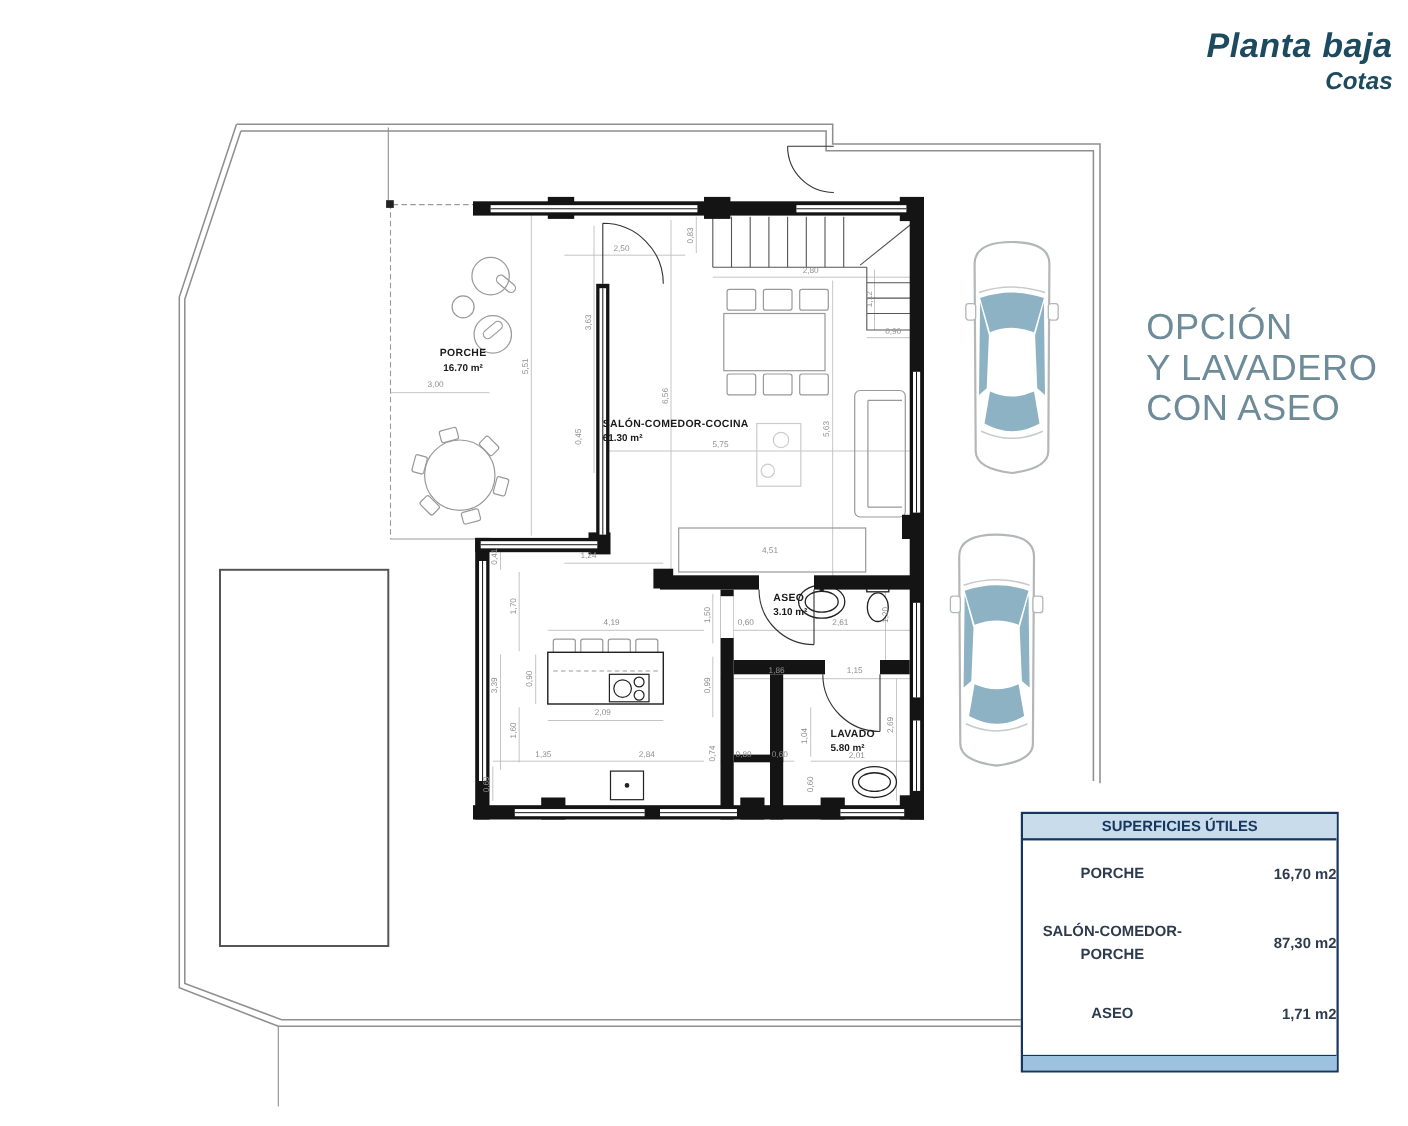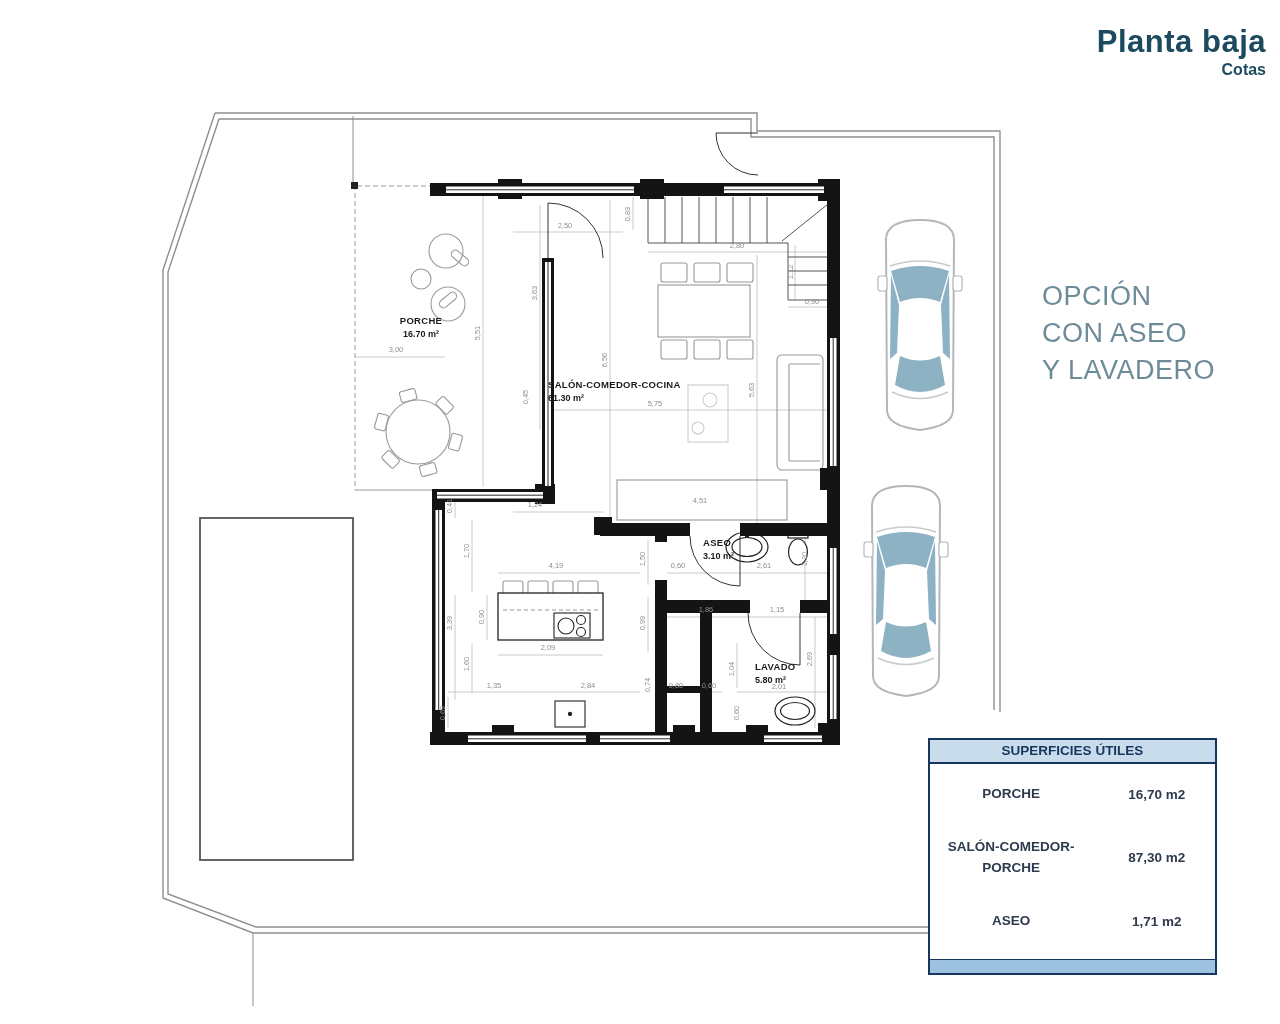--- a/index.html
+++ b/index.html
@@ -1,36 +1,36 @@
 <!DOCTYPE html>
 <html><head>
 <meta charset="utf-8">
 <style>
   html,body{margin:0;padding:0;background:#fff;}
   #canvas{position:relative;width:1280px;height:1024px;background:#fff;overflow:hidden;
           font-family:"Liberation Sans",sans-serif;}
   #plan-svg{position:absolute;left:0;top:0;width:1280px;height:1024px;}
 
-  .title-block{position:absolute;top:24px;right:14px;text-align:right;color:var(--title-color,#1c4a5f);}
+  .title-block{position:absolute;top:24px;right:14px;text-align:right;color:var(--title-color,#1c4a5f);font-style:italic;}
   .title-main{font-size:31px;font-weight:bold;letter-spacing:.5px;}
-  .title-sub{font-size:16px;font-weight:bold;margin-top:1px;}
-
-  .option-note{position:absolute;left:1042px;top:278px;font-size:27px;
+  .title-sub{font-size:22px;font-weight:bold;margin-top:1px;}
+
+  .option-note{position:absolute;left:1042px;top:278px;font-size:33px;
                color:var(--option-color,#6d8b98);line-height:37px;letter-spacing:.5px;}
 
   .sup-table{position:absolute;left:928px;top:738px;width:289px;height:237px;
              border:2px solid var(--tbl-border,#17365d);background:#fff;box-sizing:border-box;
              font-weight:bold;}
   .sup-header{background:var(--tbl-header-bg,#c9dcec);color:var(--tbl-header-color,#17365d);
               text-align:center;font-size:13.5px;padding:3px 0 4px 0;
               border-bottom:2px solid var(--tbl-border,#17365d);}
   .sup-rows{display:flex;flex-direction:column;justify-content:space-around;height:180px;padding-top:4px;}
   .sup-row{display:flex;align-items:center;}
   .sup-label{width:57%;text-align:center;color:var(--tbl-row-color,#2e3b4e);font-size:13.5px;line-height:1.55;}
-  .sup-value{width:43%;text-align:center;color:var(--tbl-row-color,#2e3b4e);font-size:13.5px;padding-left:6px;box-sizing:border-box;}
+  .sup-value{width:43%;text-align:right;color:var(--tbl-row-color,#2e3b4e);font-size:13.5px;padding-left:6px;box-sizing:border-box;}
   .sup-footer{position:absolute;bottom:0;left:0;right:0;height:13px;
               background:var(--tbl-footer-bg,#9cc2e0);border-top:1.5px solid var(--tbl-border,#17365d);}
 
   svg text{font-family:"Liberation Sans",sans-serif;}
   .dim{font-size:7.5px;fill:#8f8f8f;text-anchor:middle;}
   .room-name{font-size:9.5px;font-weight:bold;fill:#1a1a1a;letter-spacing:.3px;}
   .room-area{font-size:9px;font-weight:bold;fill:#1a1a1a;}
 </style>
 </head>
 <body>
@@ -262,22 +262,22 @@
       </g>
   </svg>
 
   <div class="title-block">
     <div class="title-main">Planta baja</div>
     <div class="title-sub">Cotas</div>
   </div>
 
   <div class="option-note">
     <div>OPCIÓN</div>
+    <div>Y LAVADERO</div>
     <div>CON ASEO</div>
-    <div>Y LAVADERO</div>
   </div>
 
   <div class="sup-table">
     <div class="sup-header">SUPERFICIES ÚTILES</div>
     <div class="sup-rows">
         <div class="sup-row">
           <div class="sup-label">
             <div>PORCHE</div>
           </div>
           <div class="sup-value">16,70 m2</div>

